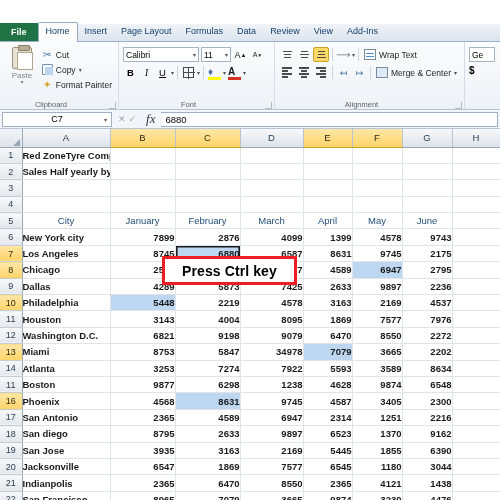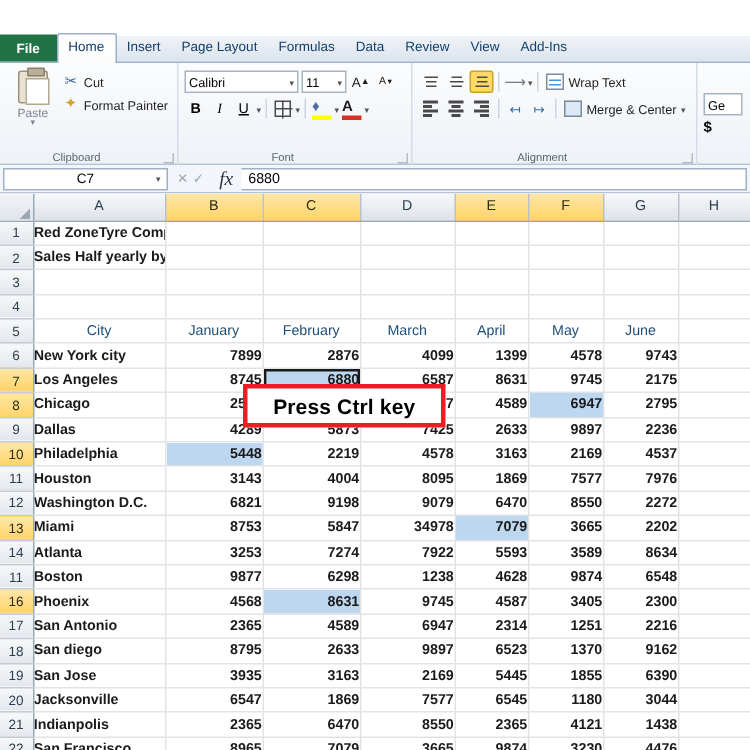--- a/index.html
+++ b/index.html
@@ -124,21 +124,21 @@
   .wrap-ic { width: 12px; height: 11px; border: 1px solid #7b8b9c; background: #fff;
              position: relative; }
   .wrap-ic::after { content: ""; position: absolute; left: 1px; top: 3px;
              width: 8px; height: 1px; background: #4a90d9; box-shadow: 0 3px 0 #4a90d9; }
   .merge-ic { width: 12px; height: 11px; border: 1px solid #7b8b9c; background: #dce9f7; }
 
   
   .g-num { width: 34px; }
   .num-gen { background: #fff; border: 1px solid #a5b3c4; height: 15px;
              width: 26px; font-size: 8.5px; padding: 0 2px; overflow: hidden;
-             display: flex; align-items: center; margin-top: 18px; }
+             display: flex; align-items: center; margin-top: 3px; }
   .num-row2 { display: flex; align-items: center; padding-top: 3px; }
   .dollar { font-size: 10px; font-weight: bold; }
 
   
   .fbar {
     height: 19px; background: #f2f5f9; display: flex; align-items: center;
     border-bottom: 1px solid #b6c4d6; padding: 0 2px; gap: 2px;
   }
   .namebox {
     width: 110px; height: 15px; background: #fff; border: 1px solid #9fb0c4;
@@ -228,20 +228,25 @@
     <div class="grp g-clip">
       <div class="paste-col">
         <div class="paste-ico"></div>
         <div class="paste-lbl">Paste</div>
         <div class="paste-car">▾</div>
       </div>
       <div class="clip-col">
         <div class="itm">
           <span class="ic ic-scissor">✂</span>
           <span>Cut</span>
+        </div>
+        <div class="itm">
+          <span class="ic ic-copy"></span>
+          <span>Copy</span>
+          <span class="car">▾</span>
         </div>
         <div class="itm">
           <span class="ic ic-brush">✦</span>
           <span>Format Painter</span>
         </div>
       </div>
       <div class="grp-label">Clipboard</div>
       <div class="grp-dlg"></div>
     </div>
 

